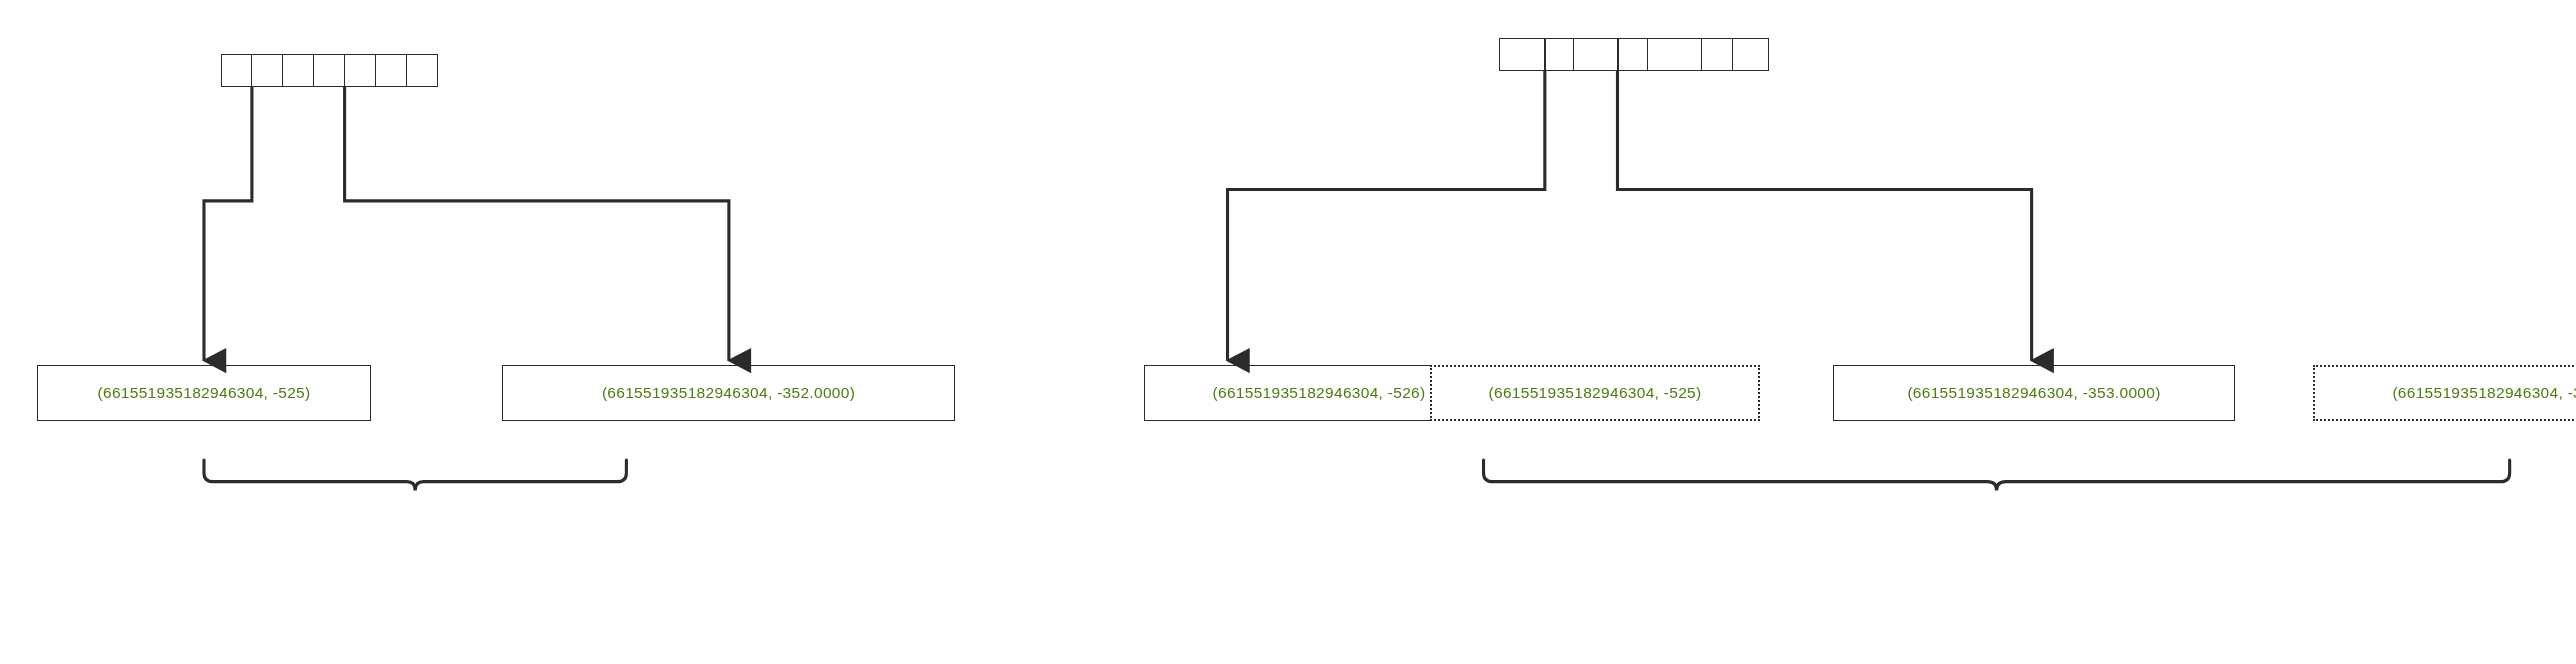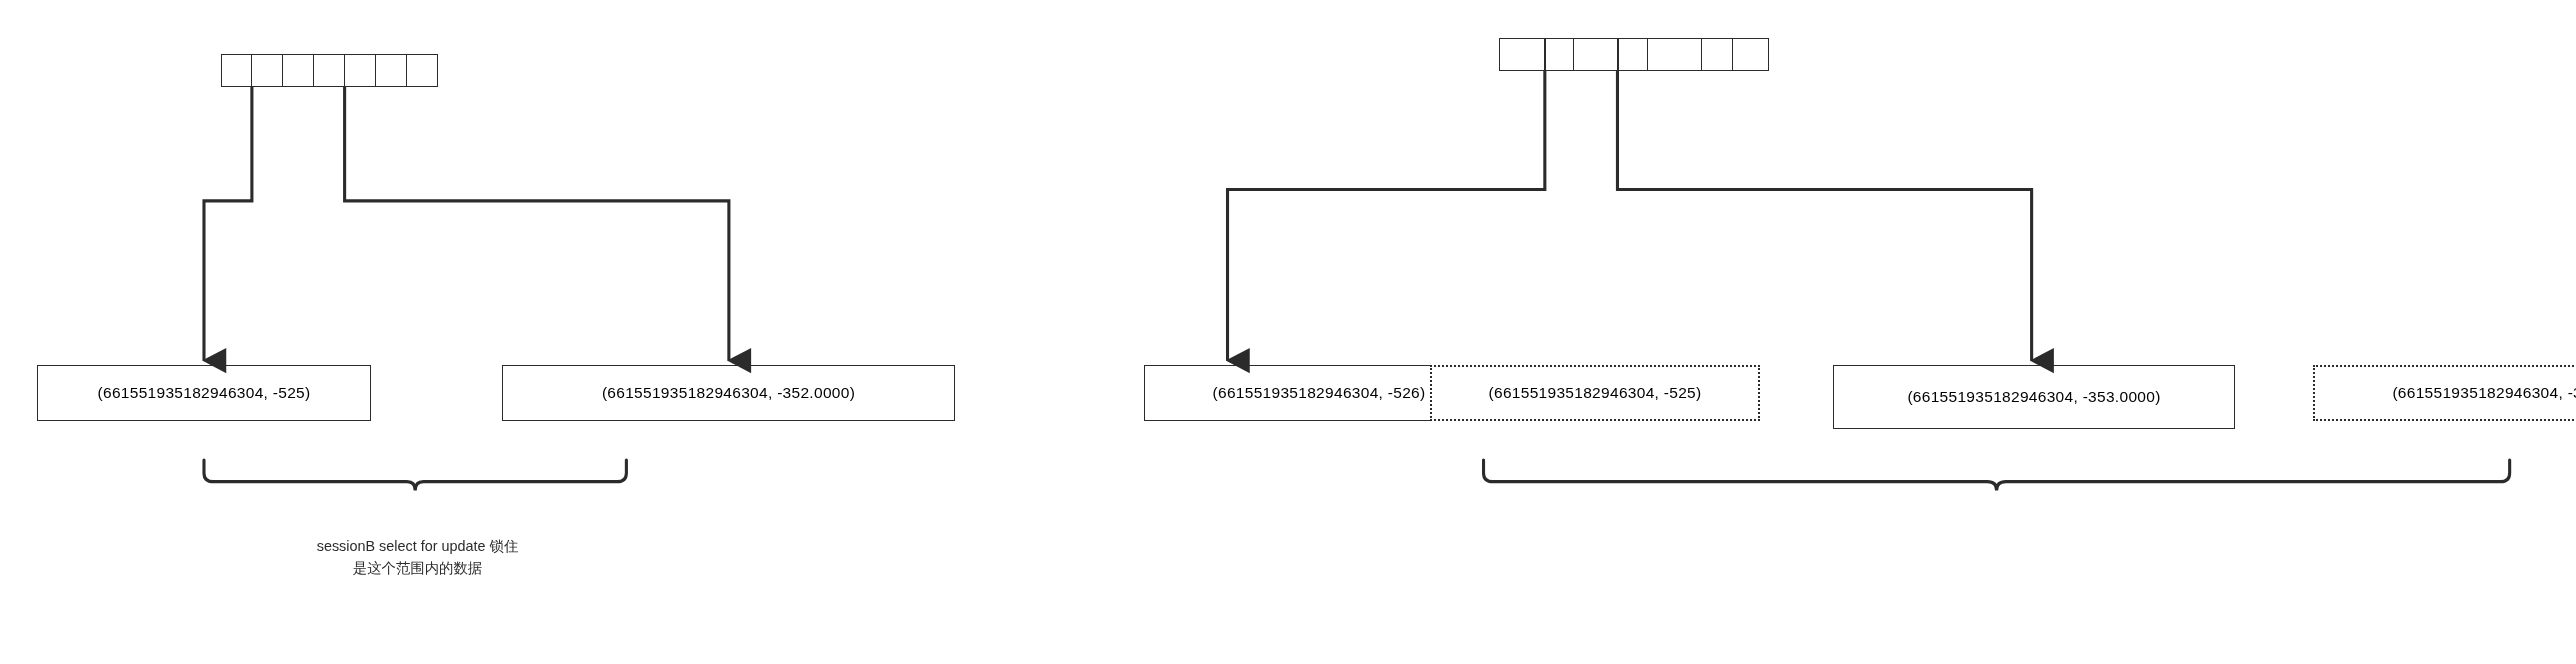--- a/index.html
+++ b/index.html
@@ -28,21 +28,21 @@
   .node-box {
     position: absolute;
     box-sizing: border-box;
     background: #ffffff;
     border: 1.5px solid #2b2b2b;
     display: flex;
     align-items: center;
     justify-content: center;
     font-size: 15.5px;
     letter-spacing: 0.3px;
-    color: #000000;
+    color: #4d7c0f;
     white-space: nowrap;
   }
   .node-box.dashed {
     border-style: dotted;
     border-width: 2.1px;
   }
   .caption {
     position: absolute;
     text-align: center;
     font-size: 14.4px;
@@ -70,38 +70,36 @@
   <div class="grid-cell" style="left:375px; top:54px; width:32px; height:33px;"></div>
   <div class="grid-cell" style="left:406px; top:54px; width:32px; height:33px;"></div>
 
   <div class="node-box" style="left:37px; top:365px; width:334px; height:56px;">
     <span>(661551935182946304, -525)</span>
   </div>
   <div class="node-box" style="left:502px; top:365px; width:453px; height:56px;">
     <span>(661551935182946304, -352.0000)</span>
   </div>
 
-  <div class="caption" style="left:237px; top:536px; width:361px;">sessionB select for update 锁住
-是这个范围内的数据</div>
 
   <div class="grid-cell" style="left:1499px; top:38px; width:46px; height:33px;"></div>
   <div class="grid-cell" style="left:1545px; top:38px; width:30px; height:33px;"></div>
   <div class="grid-cell" style="left:1573px; top:38px; width:45px; height:33px;"></div>
   <div class="grid-cell" style="left:1618px; top:38px; width:30px; height:33px;"></div>
   <div class="grid-cell" style="left:1647px; top:38px; width:56px; height:33px;"></div>
   <div class="grid-cell" style="left:1701px; top:38px; width:32px; height:33px;"></div>
   <div class="grid-cell" style="left:1732px; top:38px; width:37px; height:33px;"></div>
 
   <div class="node-box" style="left:1120px; top:365px; width:350px; height:56px;margin-left:24px;">
     <span>(661551935182946304, -526)</span>
   </div>
   <div class="node-box dashed" style="left:1430px; top:365px; width:330px; height:56px;">
     <span>(661551935182946304, -525)</span>
   </div>
-  <div class="node-box" style="left:1833px; top:365px; width:402px; height:64px;">
+  <div class="node-box" style="left:1833px; top:365px; width:402px; height:56px;">
     <span>(661551935182946304, -353.0000)</span>
   </div>
   <div class="node-box dashed" style="left:2313px; top:365px; width:412px; height:56px;">
     <span>(661551935182946304, -352.0000)</span>
   </div>
 
 
   <svg class="svg-layer" viewBox="0 0 5424 1289" xmlns="http://www.w3.org/2000/svg">
     <defs>
       <marker id="arrowhead" markerWidth="9" markerHeight="9" refX="4.5" refY="7.6" orient="auto" markerUnits="strokeWidth">

